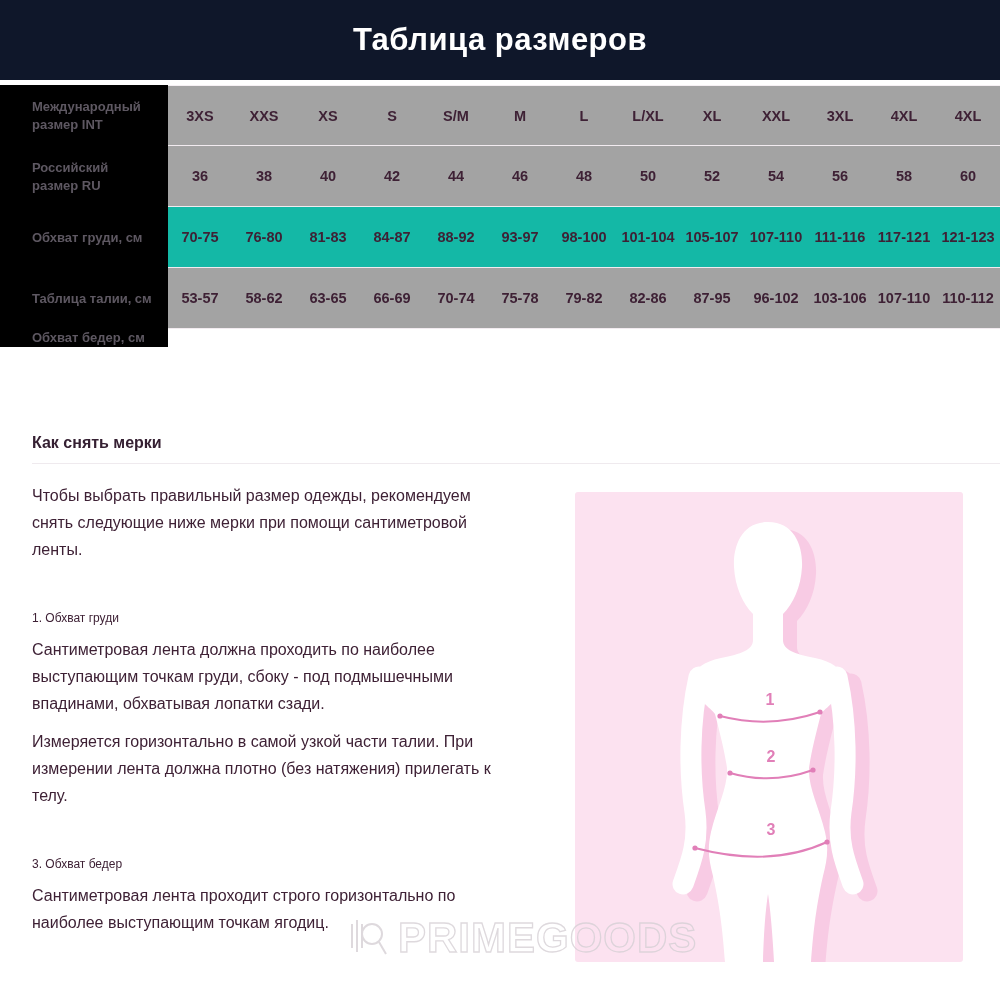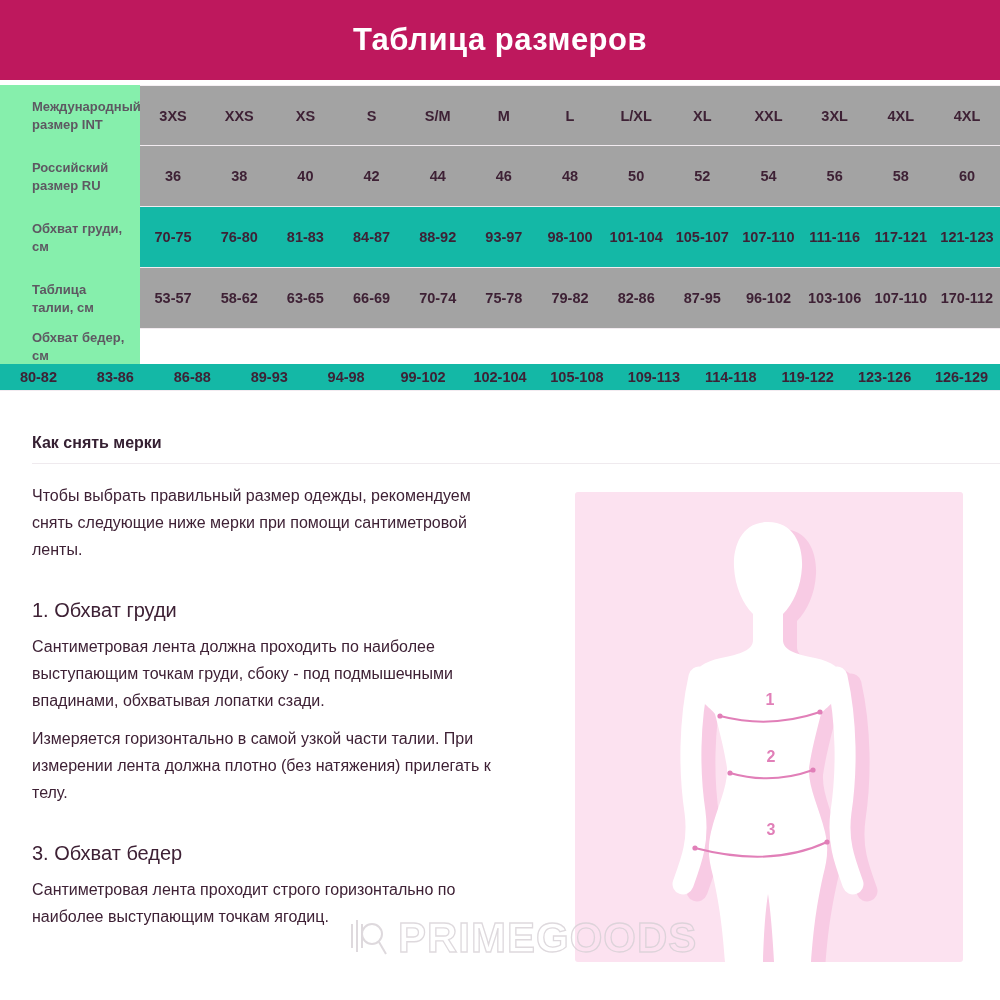--- a/index.html
+++ b/index.html
@@ -9,34 +9,34 @@
     width:1000px; height:1000px;
     background:#ffffff;
     font-family:"Liberation Sans", sans-serif;
     color:#3e2135;
     overflow:hidden;
   }
 
   
   .header {
     position:absolute; left:0; top:0; width:1000px; height:80px;
-    background:#be185d;
+    background:#0f172a;
     display:flex; align-items:center; justify-content:center;
   }
   .header h1 {
     color:#ffffff; font-size:31px; font-weight:bold; letter-spacing:0.5px;
   }
 
   
   .size-table { position:absolute; left:0; top:85px; width:1000px; }
   .t-row { display:flex; height:61px; }
   .t-row:last-child { height:62px;flex-direction:column; }
   .t-label {
-    width:140px; flex:none;
-    background:#86efac;
+    width:168px; flex:none;
+    background:#000000;
     display:flex; align-items:center;
     padding-left:32px; padding-right:10px;
     font-size:13px; font-weight:bold; color:#5e5862; line-height:1.35;
   }
   .t-data {
     flex:1; display:flex;
     border-bottom:1px solid #f2ebf0;
     background:#a3a3a3;
   }
   .t-row:first-child .t-data { border-top:1px solid #f5eff3; }
@@ -51,21 +51,21 @@
   .guide { position:absolute; left:32px; top:434px; width:520px; }
   .guide-heading { font-size:16px; font-weight:bold; color:#352032; }
   .guide-divider {
     position:absolute; left:0; top:29px; width:968px; height:1px;
     background:#efeaee;
   }
   .guide-intro { margin-top:30px; }
   .para {
     font-size:16px; line-height:27px; color:#3e2135; max-width:462px;
   }
-  .step-title { margin-top:36px; font-size:20px; color:#3e2135; }
+  .step-title { margin-top:48px; font-size:12px; color:#3e2135; }
   .step-text { margin-top:11px; }
 
   
   .figure-panel {
     position:absolute; left:575px; top:492px; width:388px; height:470px;
     background:#fce2f0; border-radius:3px; overflow:hidden;
   }
   .figure-panel svg { display:block; width:388px; height:470px; }
 
   
@@ -154,41 +154,26 @@
       <div class="t-cell">63-65</div>
       <div class="t-cell">66-69</div>
       <div class="t-cell">70-74</div>
       <div class="t-cell">75-78</div>
       <div class="t-cell">79-82</div>
       <div class="t-cell">82-86</div>
       <div class="t-cell">87-95</div>
       <div class="t-cell">96-102</div>
       <div class="t-cell">103-106</div>
       <div class="t-cell">107-110</div>
-      <div class="t-cell">170-112</div>
+      <div class="t-cell">110-112</div>
     </div>
   </div>
 
   <div class="t-row tinted">
     <div class="t-label">Обхват бедер, см</div>
-    <div class="t-data">
-      <div class="t-cell">80-82</div>
-      <div class="t-cell">83-86</div>
-      <div class="t-cell">86-88</div>
-      <div class="t-cell">89-93</div>
-      <div class="t-cell">94-98</div>
-      <div class="t-cell">99-102</div>
-      <div class="t-cell">102-104</div>
-      <div class="t-cell">105-108</div>
-      <div class="t-cell">109-113</div>
-      <div class="t-cell">114-118</div>
-      <div class="t-cell">119-122</div>
-      <div class="t-cell">123-126</div>
-      <div class="t-cell">126-129</div>
-    </div>
   </div>
 </div>
 
 <div class="guide">
   <div class="guide-heading">Как снять мерки</div>
   <div class="guide-divider"></div>
   <p class="para guide-intro">Чтобы выбрать правильный размер одежды, рекомендуем снять следующие ниже мерки при помощи сантиметровой ленты.</p>
 
   <div class="step-title">1. Обхват груди</div>
   <p class="para step-text">Сантиметровая лента должна проходить по наиболее выступающим точкам груди, сбоку - под подмышечными впадинами, обхватывая лопатки сзади.</p>

